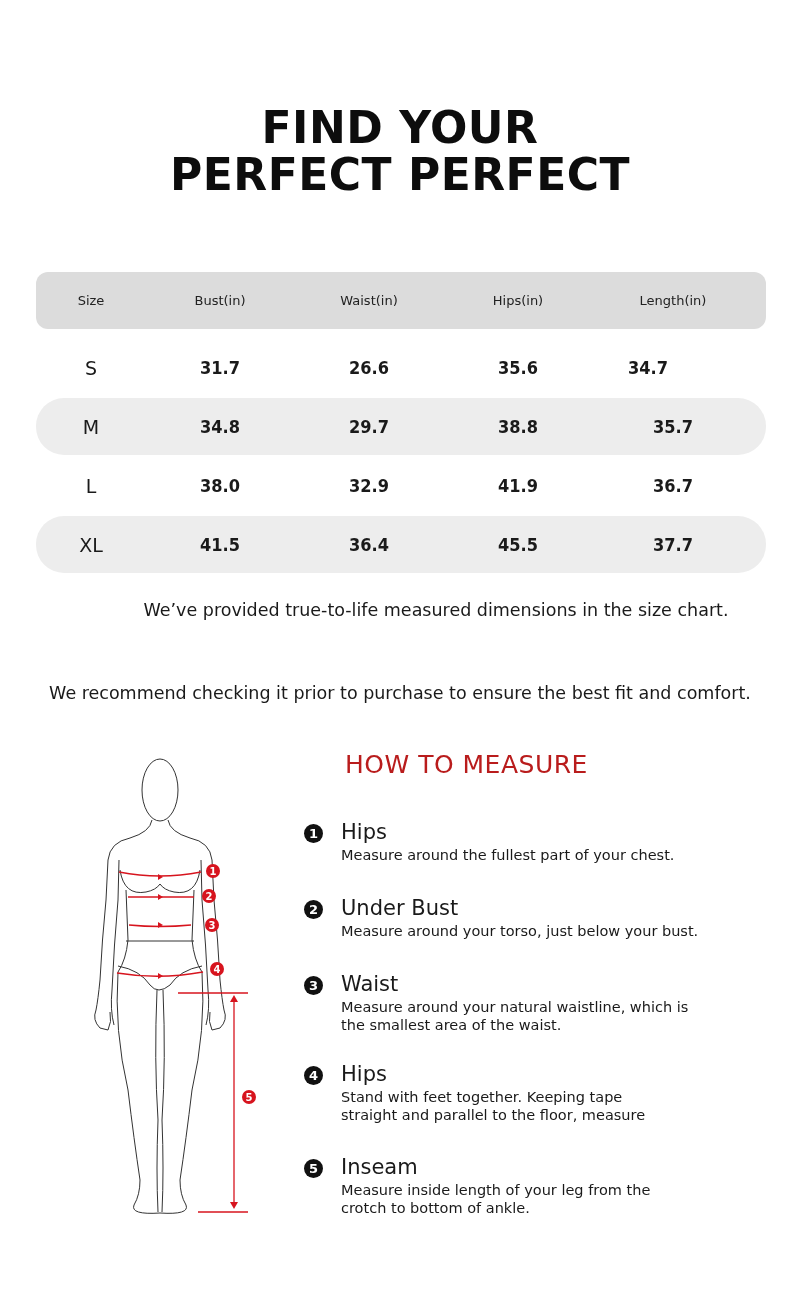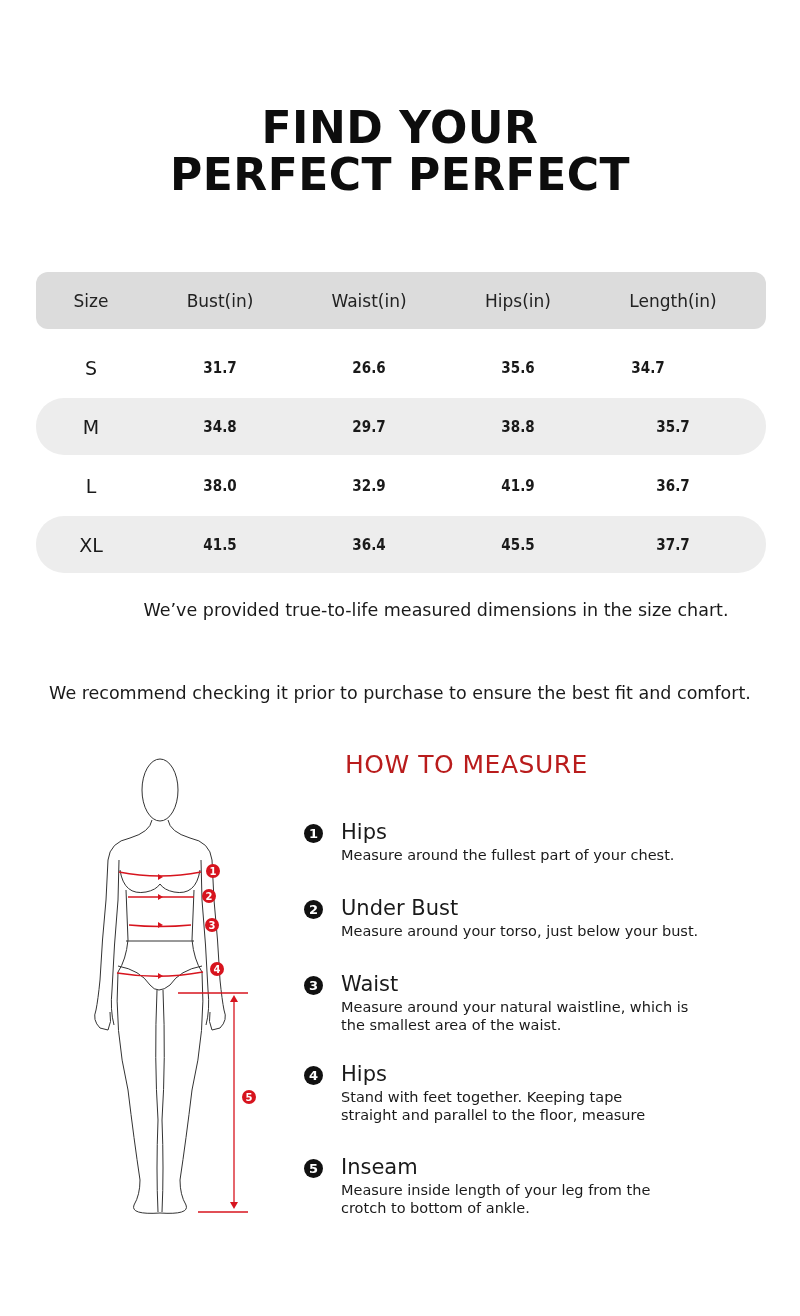--- a/index.html
+++ b/index.html
@@ -8,22 +8,22 @@
   .title { position:absolute; left:0; width:800px; text-align:center;
            font-family:"DejaVu Sans", sans-serif; font-weight:bold; font-size:44px;
            line-height:50px; letter-spacing:0.5px; color:#0d0d0d; }
   .t1 { top:103px; } .t2 { top:150px; }
 
   .table { position:absolute; left:36px; top:272px; width:730px; }
   .row { position:relative; height:57px; display:flex; align-items:center; margin-bottom:2px; }
   .row.hdr { background:#dcdcdc; border-radius:12px; height:57px; margin-bottom:10px; }
   .row.shade { background:#ededed; border-radius:28px; }
   .row .c { position:absolute; transform:translateX(-50%); font-size:18px; white-space:nowrap; }
-  .row.hdr .c { font-size:17px; color:#222; }
-  .row .c.v { font-weight:bold; font-family:"DejaVu Sans Condensed","DejaVu Sans", sans-serif; font-size:15px; }
+  .row.hdr .c { font-size:13px; color:#222; }
+  .row .c.v { font-weight:bold; font-family:"DejaVu Sans Condensed","DejaVu Sans", sans-serif; font-size:18px; }
   .row .c.sz { font-size:19px; }
 
   .note { position:absolute; left:0; width:800px; text-align:center; font-size:17.5px; color:#1a1a1a; }
   .n1 { top:600px;margin-left:36px; } .n2 { top:651px;margin-top:32px; }
 
   .howto { position:absolute; left:345px; top:750px; font-size:25px; letter-spacing:0.5px; color:#b91c1c; }
 
   .step { position:absolute; left:304px; width:440px; }
   .step .num { position:absolute; left:0; top:4px; width:19px; height:19px; border-radius:50%;
                background:#111; color:#fff; font-size:13px; font-weight:bold; text-align:center; line-height:19px; }

